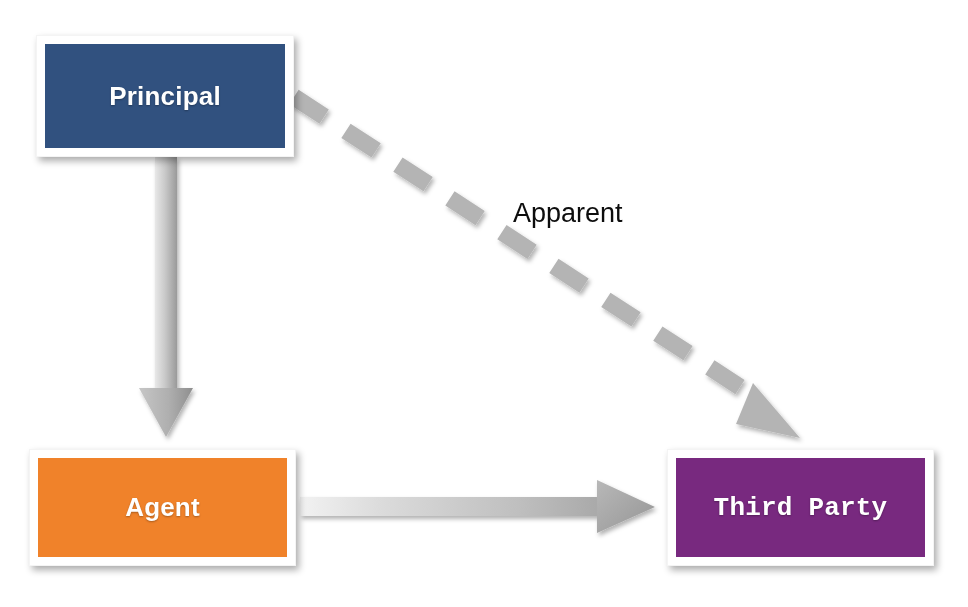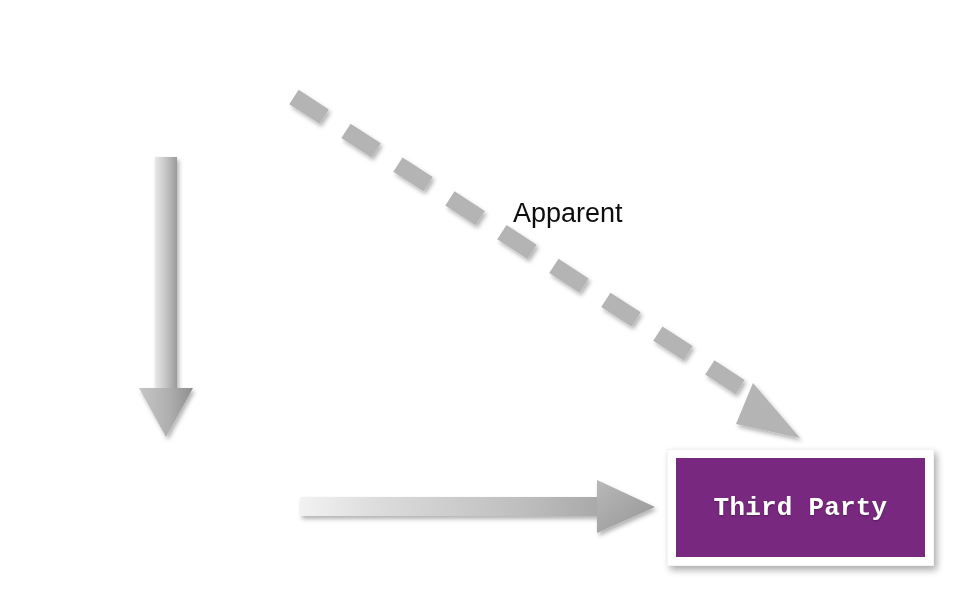--- a/index.html
+++ b/index.html
@@ -126,21 +126,31 @@
       <line x1="294" y1="97" x2="760" y2="400" stroke="#B4B4B4" stroke-width="17" stroke-dasharray="36 26" stroke-linecap="butt"></line>
       <polygon points="753,383 800,438 736,424" fill="#B4B4B4"></polygon>
     </g>
 
     <g filter="url(#softShadow)">
       <rect x="300" y="497" width="311" height="19" fill="url(#gradHorz)"></rect>
       <polygon points="597,480 597,533 655,507" fill="url(#gradHorzHead)"></polygon>
     </g>
   </svg>
 
+  <div class="node" id="node-principal">
+    <div class="node-fill" style="background:#31517F">
+      <span class="node-label">Principal</span>
+    </div>
+  </div>
 
+  <div class="node" id="node-agent">
+    <div class="node-fill" style="background:#F0822A">
+      <span class="node-label">Agent</span>
+    </div>
+  </div>
 
   <div class="node" id="node-third-party">
     <div class="node-fill" style="background:#78297F">
       <span class="node-label">Third Party</span>
     </div>
   </div>
 
 
   <div class="edge-label" id="label-apparent">Apparent</div>
 

